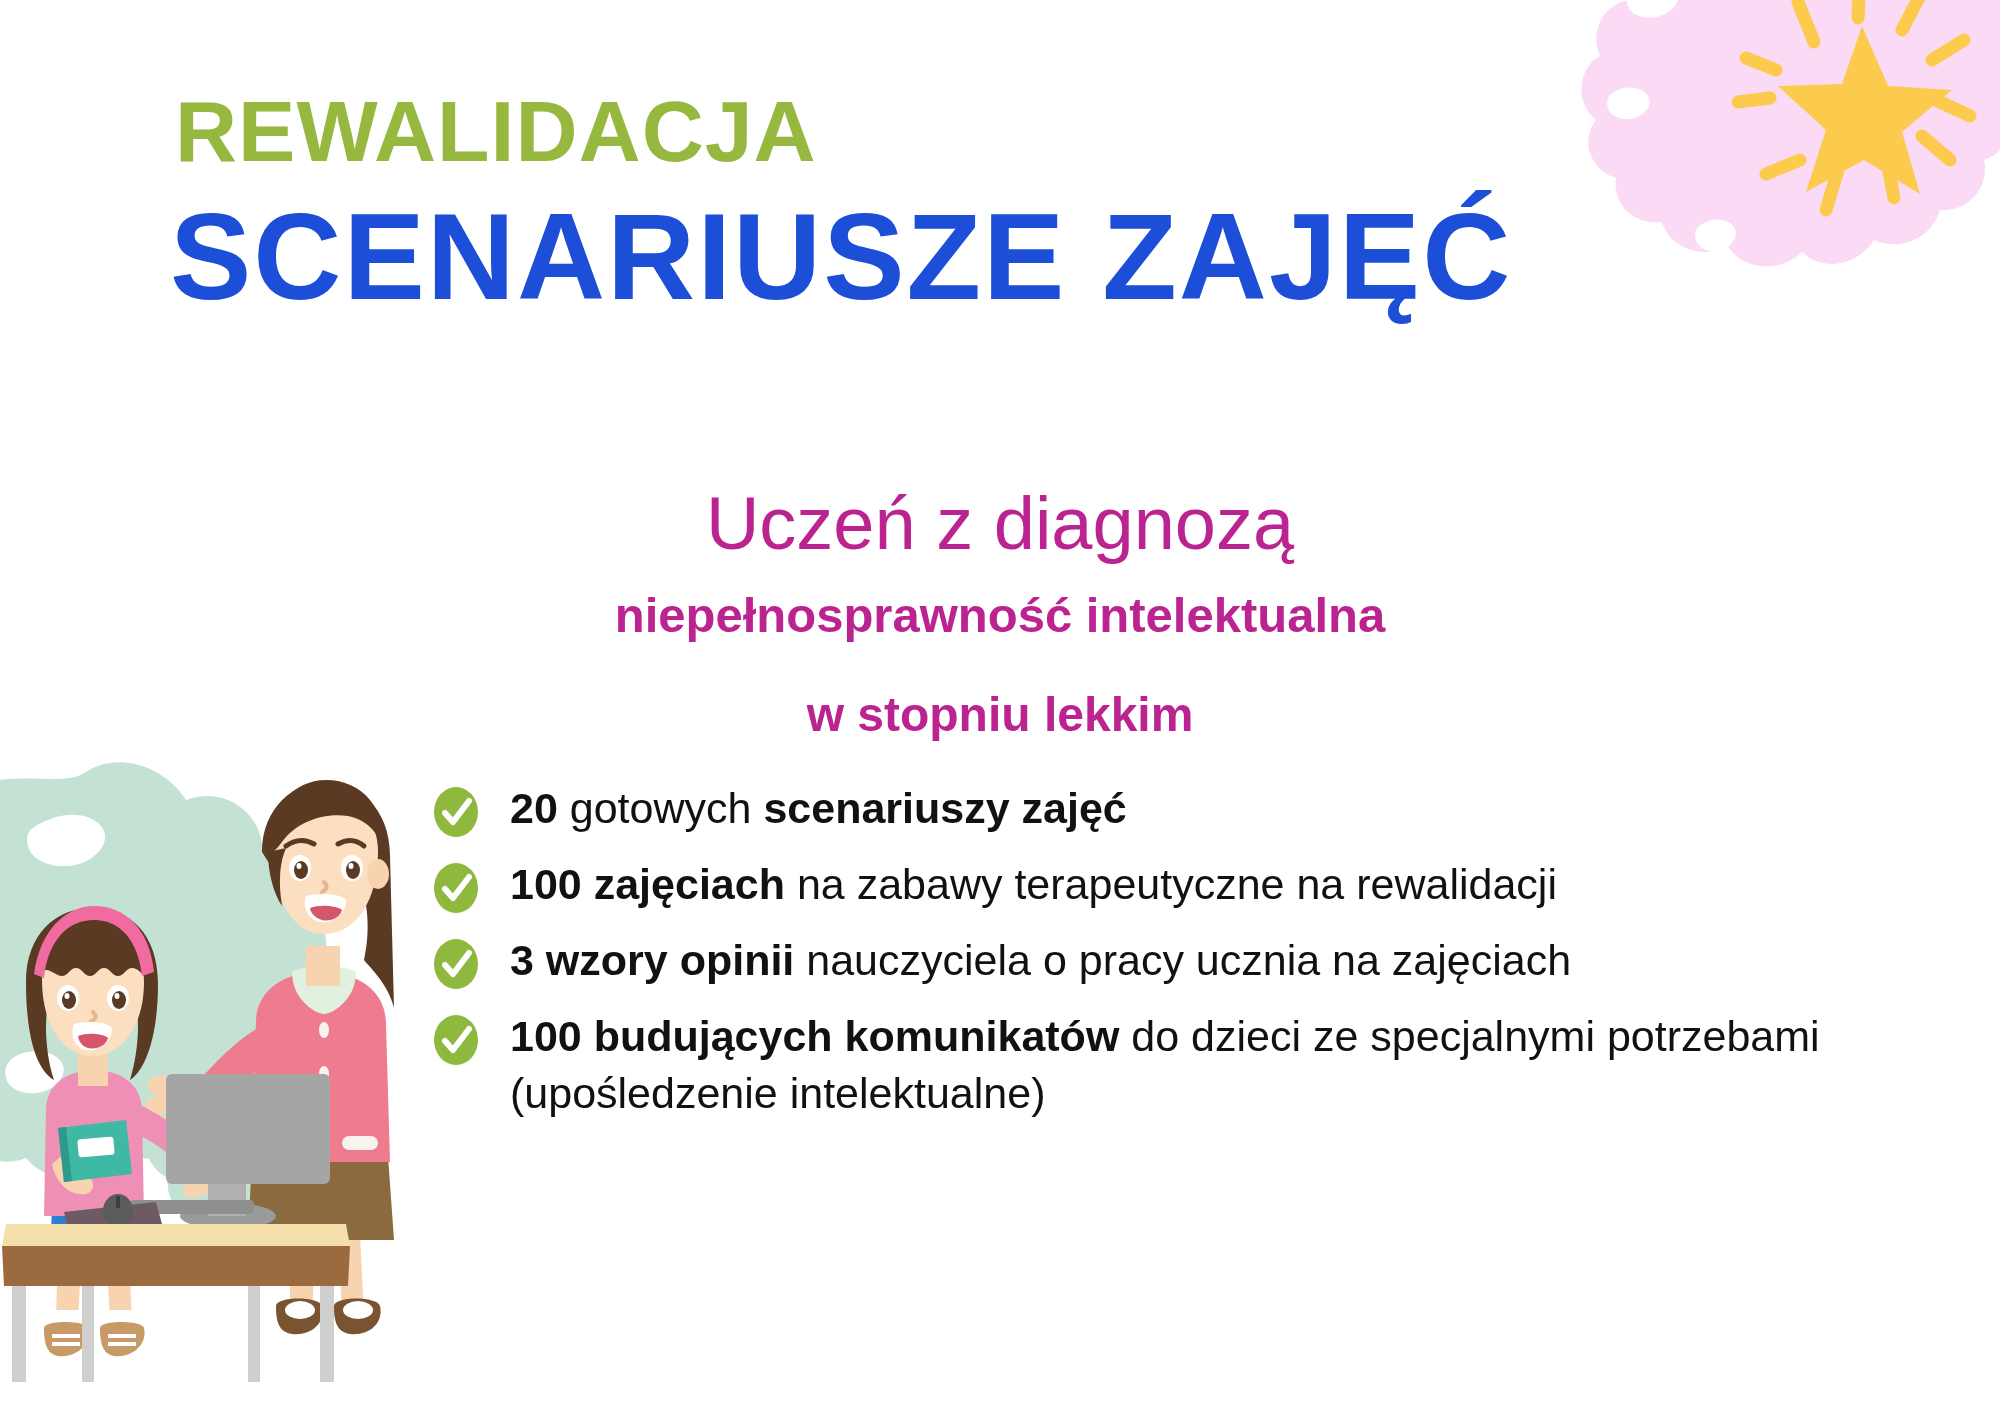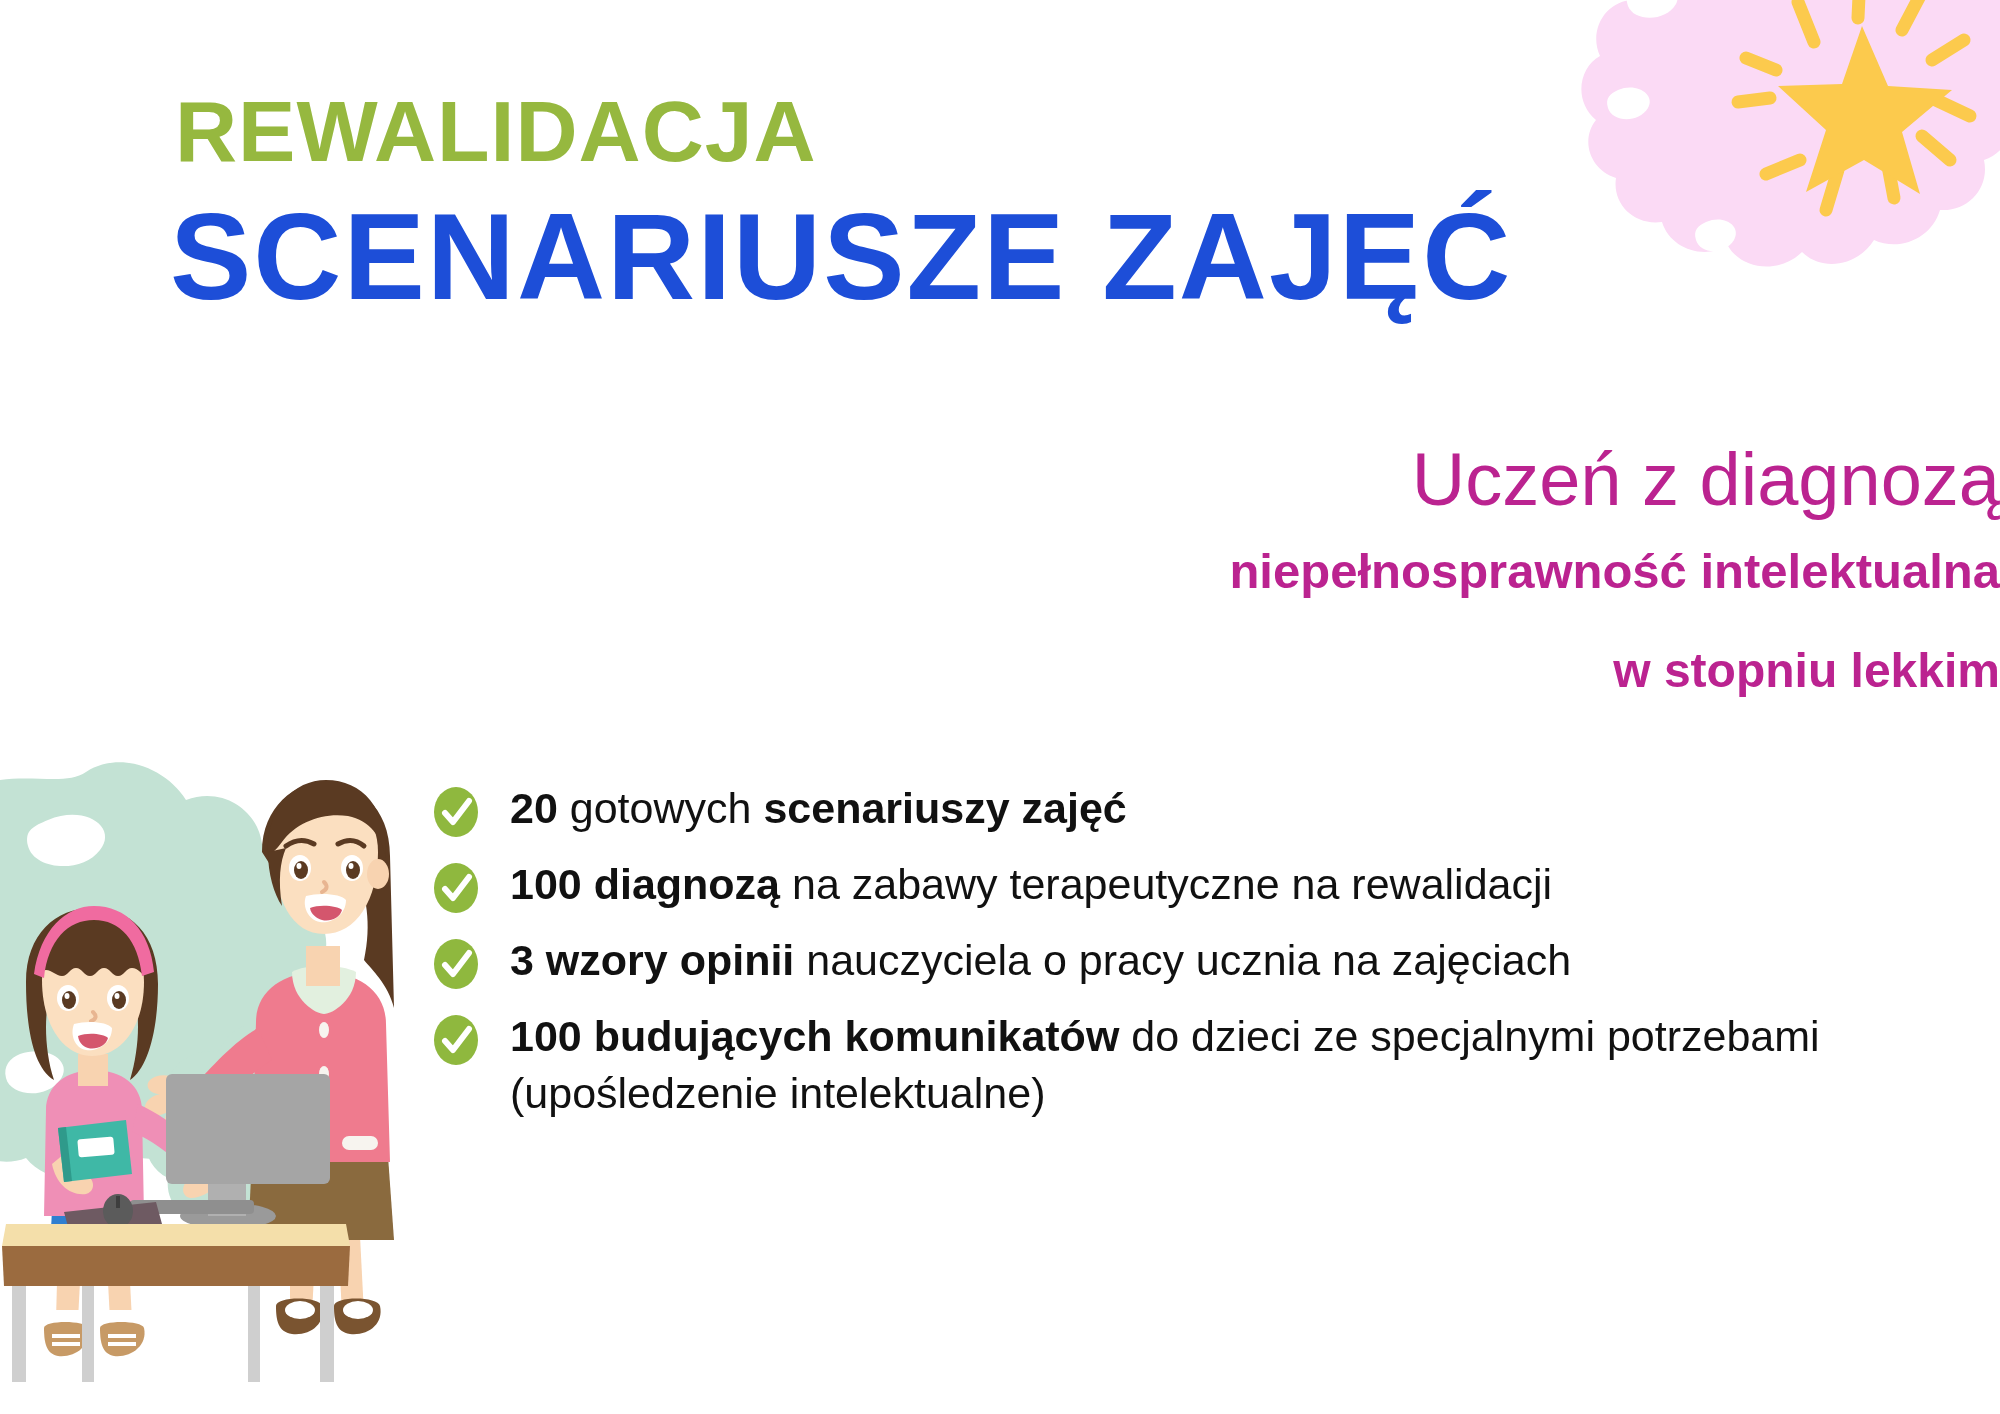--- a/index.html
+++ b/index.html
@@ -34,22 +34,22 @@
     color:#96b83f; line-height:1; white-space:nowrap;
     font-family:"Liberation Sans", sans-serif;
   }
   .title-blue{
     position:absolute; left:170px; top:196px;
     font-size:122px; font-weight:700; letter-spacing:2px;
     color:#1d4ed8; line-height:1; white-space:nowrap;
     font-family:"Liberation Sans", sans-serif;
   }
   .sub-line{
-    position:absolute; width:2000px; text-align:right;
-    color:#bb2390; line-height:1.08; white-space:nowrap;
+    position:absolute; width:2000px; text-align:center;
+    color:#bb2390; line-height:1.08; white-space:nowrap;margin-top:44px;
   }
   .sub-1{ top:440px; font-size:74px; font-weight:400; letter-spacing:0px;}
   .sub-2{ top:545px; font-size:49px; font-weight:700;}
   .sub-3{ top:645px; font-size:48px; font-weight:700;}
 
   
   .bullets{
     position:absolute; left:430px; top:780px; width:1520px;
   }
   .bullet-row{
@@ -124,21 +124,21 @@
         </div>
         <div class="bullet-text"><b>20 </b><span>gotowych </span><b>scenariuszy zajęć</b></div>
       </div>
       <div class="bullet-row">
         <div class="check-icon">
           <svg viewBox="0 0 52 52" xmlns="http://www.w3.org/2000/svg">
             <ellipse cx="26" cy="26" rx="22" ry="25" fill="#8fb83e"></ellipse>
             <path d="M15 27 L23 36 L39 15" stroke="#ffffff" stroke-width="6" fill="none" stroke-linecap="round" stroke-linejoin="round"></path>
           </svg>
         </div>
-        <div class="bullet-text"><b>100 diagnozą </b><span>na zabawy terapeutyczne na rewalidacji</span></div>
+        <div class="bullet-text"><b>100 zajęciach </b><span>na zabawy terapeutyczne na rewalidacji</span></div>
       </div>
       <div class="bullet-row">
         <div class="check-icon">
           <svg viewBox="0 0 52 52" xmlns="http://www.w3.org/2000/svg">
             <ellipse cx="26" cy="26" rx="22" ry="25" fill="#8fb83e"></ellipse>
             <path d="M15 27 L23 36 L39 15" stroke="#ffffff" stroke-width="6" fill="none" stroke-linecap="round" stroke-linejoin="round"></path>
           </svg>
         </div>
         <div class="bullet-text"><b>3 wzory opinii </b><span>nauczyciela o pracy ucznia na zajęciach</span></div>
       </div>

